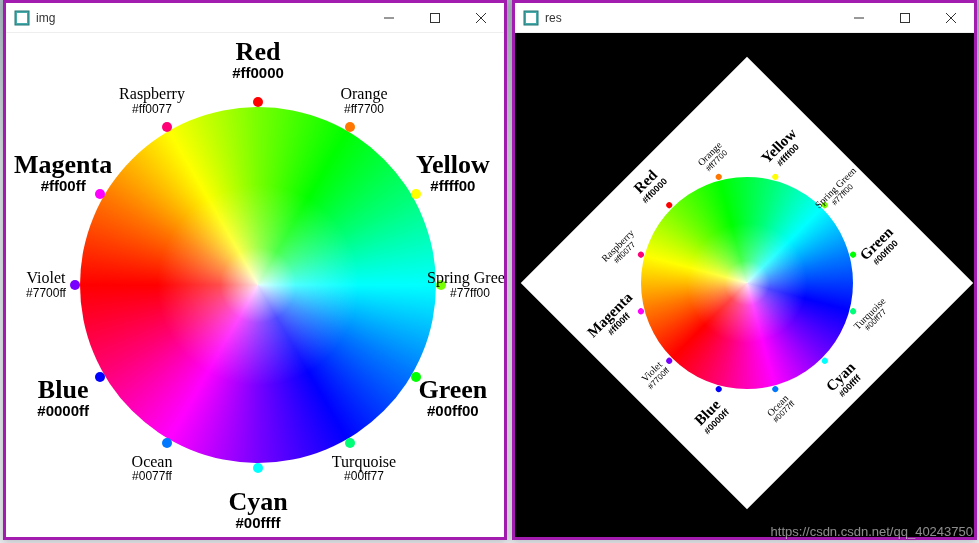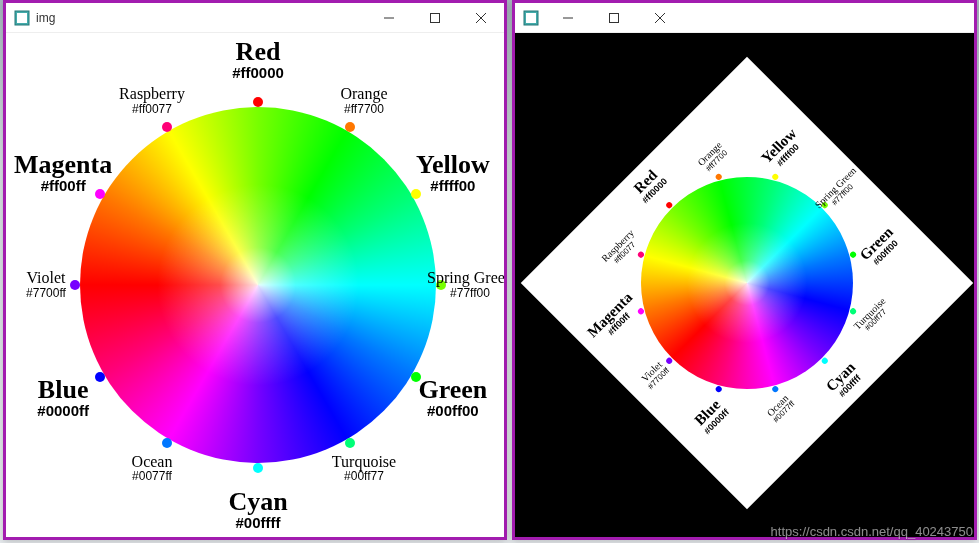--- a/index.html
+++ b/index.html
@@ -219,20 +219,21 @@
 </div>
 
 <div class="window" id="win2" style="left: 512px; top: 0px; width: 465px; height: 540px;">
   <div class="titlebar">
     <span class="icon">
       <svg viewBox="0 0 16 16">
           <rect x="1" y="1" width="14" height="14" fill="#4aa" stroke="#277" stroke-width="1"></rect>
           <rect x="3" y="3" width="10" height="10" fill="#fff"></rect>
         </svg>
     </span>
+    <span class="title">res</span>
     <div class="winbtns">
       <div class="winbtn">
           <svg width="10" height="10">
             <line x1="0" y1="5" x2="10" y2="5" stroke="#333" stroke-width="1"></line>
           </svg>
         </div>
       <div class="winbtn">
           <svg width="10" height="10">
             <rect x="0.5" y="0.5" width="9" height="9" fill="none" stroke="#333" stroke-width="1"></rect>
           </svg>

